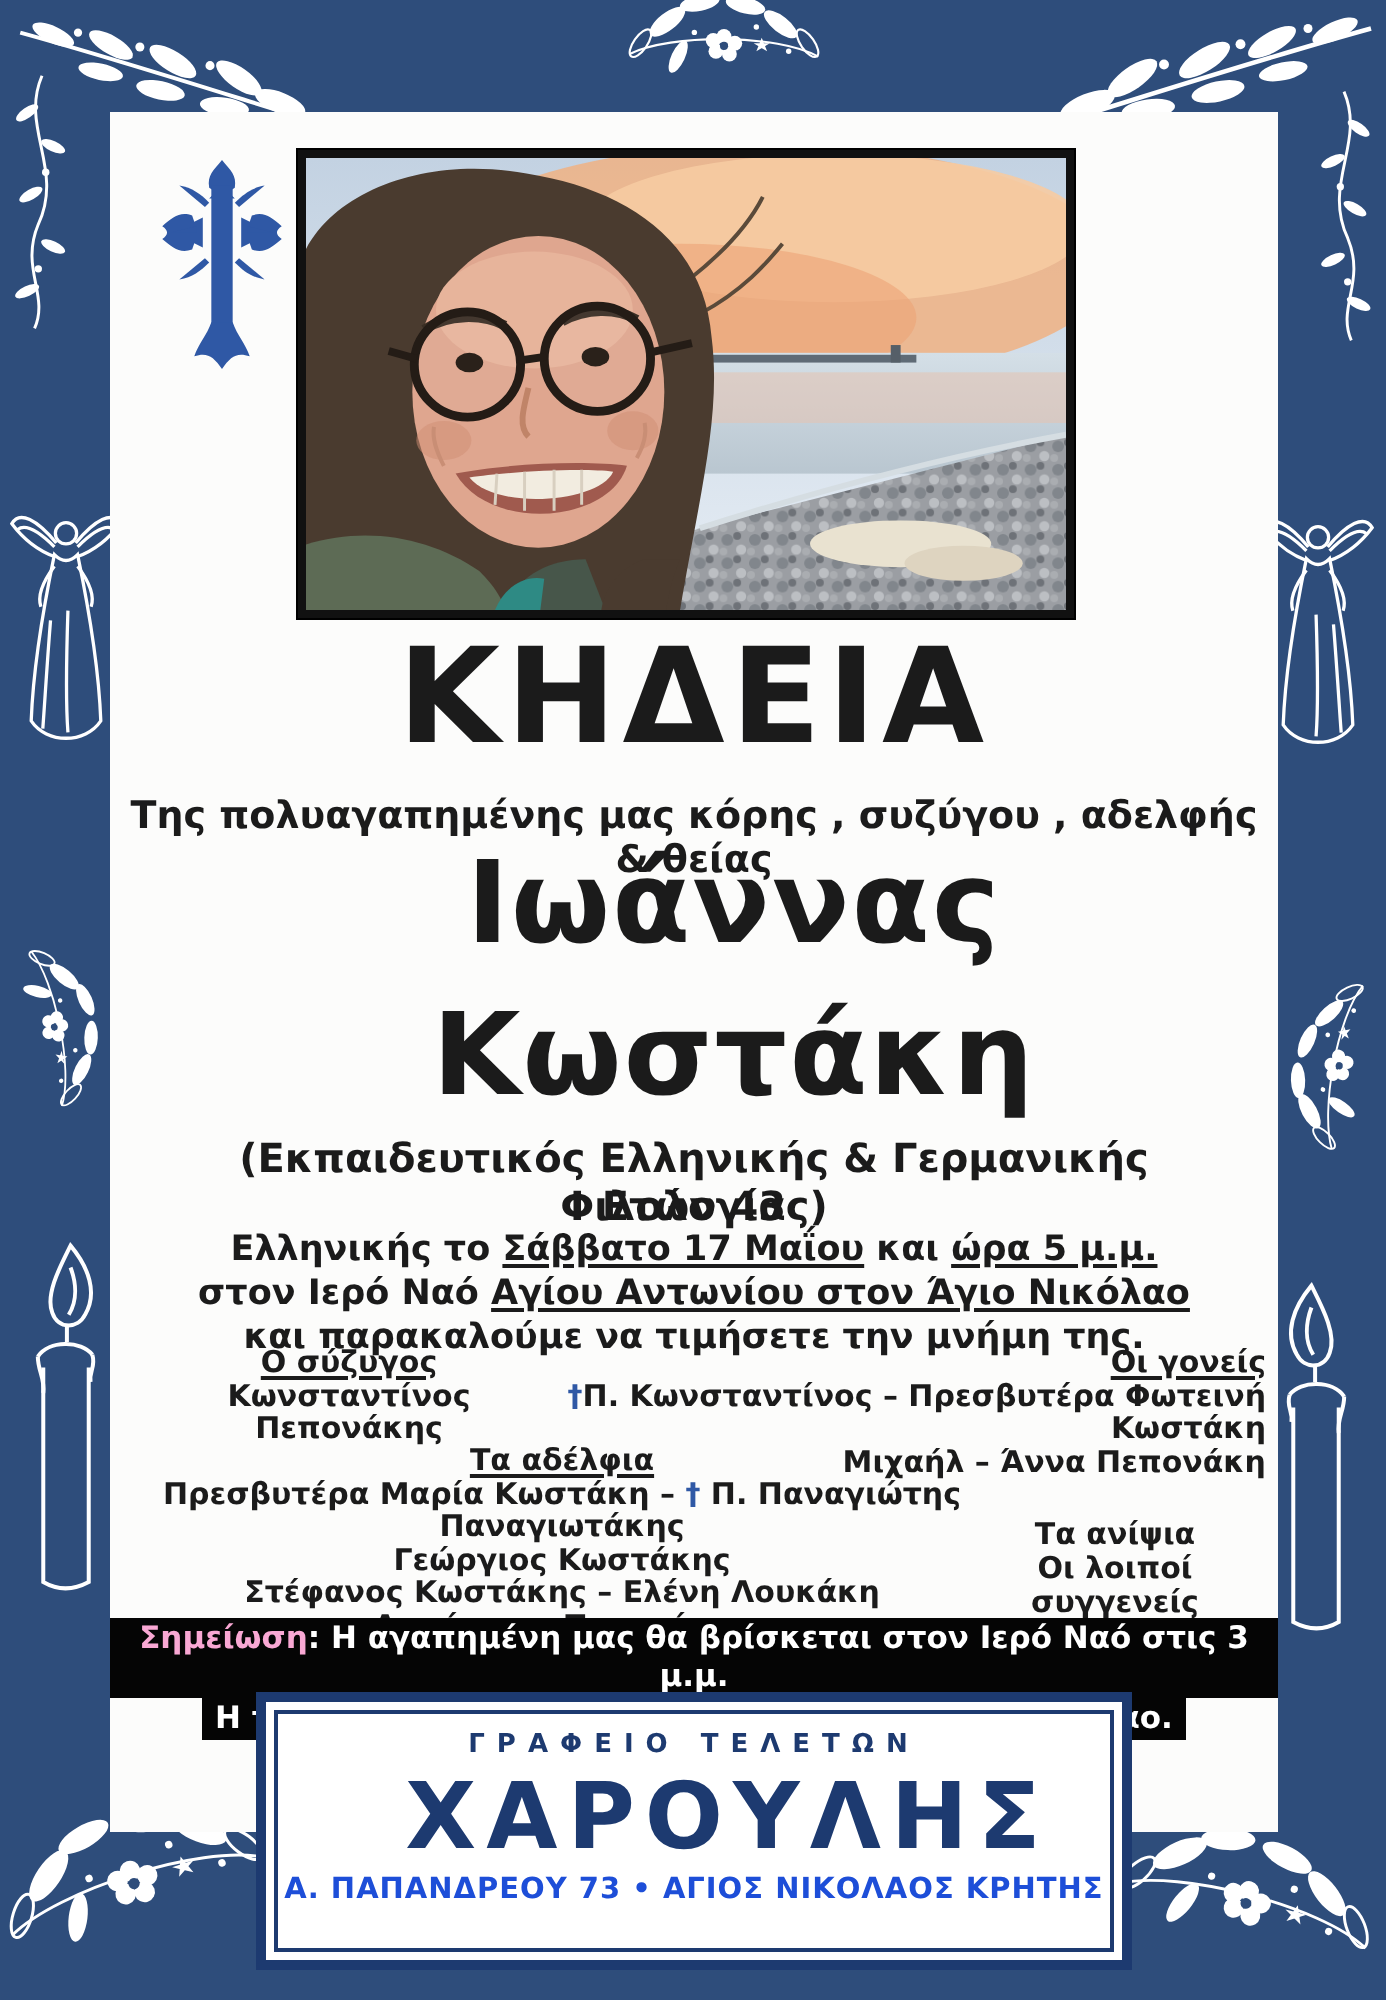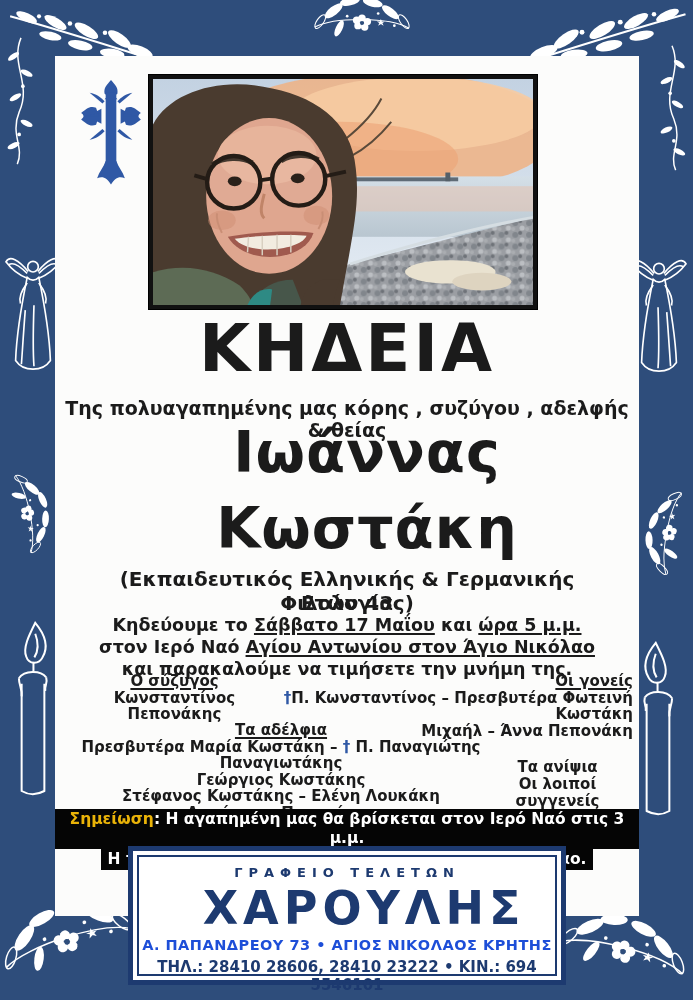--- a/index.html
+++ b/index.html
@@ -16,21 +16,21 @@
   .prof{font-size:20px;font-weight:bold;}
   .ann{font-size:17.5px;font-weight:bold;line-height:22px;}
   .fam{font-size:15px;font-weight:bold;line-height:16.5px;}
   .fam-h{text-decoration:underline;text-decoration-thickness:1.5px;text-underline-offset:2px;}
   .bluecross{color:#2f58a5;}
   .photo-frame{position:absolute;left:93px;top:18px;width:390px;height:236px;background:#111;
                border:1px solid #000;padding:4px;box-sizing:border-box;}
   .notewrap{position:absolute;left:0;right:0;text-align:center;line-height:19px;}
   .noteline{display:inline-block;background:#050505;color:#fff;font-size:15.5px;font-weight:bold;
             padding:1px 7px;}
-  .notelabel{color:#eab308;}
+  .notelabel{color:#f9a8d4;}
   .fbox{position:absolute;left:128px;top:846px;width:438px;height:139px;background:#fff;
         border:5px solid #1d3a70;box-sizing:border-box;}
   .fbox-inner{position:absolute;inset:4px;border:2px solid #1d3a70;}
   .tagline{font-size:13px;font-weight:bold;letter-spacing:6px;color:#1d3a70;}
   .fname{font-size:46px;font-weight:bold;letter-spacing:5px;color:#1d3a70;line-height:50px;padding-left:34px;}
   .faddr{font-size:14.5px;font-weight:bold;color:#1d4ed8;letter-spacing:.5px;}
   .fphone{font-size:15px;font-weight:bold;color:#1d3a70;}
 </style>
 </head>
 <body>
@@ -233,21 +233,21 @@
 
     <div class="abs c title" style="top:258px">ΚΗΔΕΙΑ</div>
     <div class="abs c subtitle" style="top:341px">Της πολυαγαπημένης μας κόρης , συζύγου , αδελφής &amp; θείας</div>
 
     <div class="abs c bigname" style="top:360px">Ιωάννας</div>
     <div class="abs c bigname" style="top:436px">Κωστάκη</div>
 
     <div class="abs c prof" style="top:511px">(Εκπαιδευτικός Ελληνικής &amp; Γερμανικής Φιλολογίας)</div>
     <div class="abs c prof" style="top:535px">Ετών 43</div>
 
-    <div class="abs c ann" style="top:558px"><span>Κηδεύουμε το </span><span class="u">Σάββατο 17 Μαΐου</span><span> και </span><span class="u">ώρα 5 μ.μ.</span></div>
+    <div class="abs c ann" style="top:558px"><span>Ελληνικής το </span><span class="u">Σάββατο 17 Μαΐου</span><span> και </span><span class="u">ώρα 5 μ.μ.</span></div>
     <div class="abs c ann" style="top:580px"><span>στον Ιερό Ναό </span><span class="u">Αγίου Αντωνίου στον Άγιο Νικόλαο</span></div>
     <div class="abs c ann" style="top:602px">και παρακαλούμε να τιμήσετε την μνήμη της.</div>
 
     <div class="abs fam" style="left:12px;top:617px;width:215px;text-align:center">
       <div class="fam-h">Ο σύζυγος</div>
       <div>Κωνσταντίνος Πεπονάκης</div>
     </div>
     <div class="abs fam" style="left:228px;top:617px;width:350px;text-align:right">
       <div class="fam-h">Οι γονείς</div>
       <div><span class="bluecross">†</span><span>Π. Κωνσταντίνος – Πρεσβυτέρα Φωτεινή Κωστάκη</span></div>
@@ -272,17 +272,16 @@
       <div><span class="noteline"><span class="notelabel">Σημείωση</span><span>: Η αγαπημένη μας θα βρίσκεται στον Ιερό Ναό στις 3 μ.μ.</span></span></div>
       <div><span class="noteline">Η ταφη θα γίνει στο ΄Β  κοιμητήριο στον Άγιο Νικόλαο.</span></div>
     </div>
   </div>
 
   <div class="fbox">
     <div class="fbox-inner">
       <div class="abs c tagline" style="top:8px">ΓΡΑΦΕΙΟ ΤΕΛΕΤΩΝ</div>
       <div class="abs c fname" style="top:26px">ΧΑΡΟΥΛΗΣ</div>
       <div class="abs c faddr" style="top:80px">Α. ΠΑΠΑΝΔΡΕΟΥ 73 • ΑΓΙΟΣ ΝΙΚΟΛΑΟΣ ΚΡΗΤΗΣ</div>
-      <div class="abs c fphone" style="top:101px">ΤΗΛ.: 28410 28606, 28410 23222 • ΚΙΝ.: 694 5546101</div>
     </div>
   </div>
 
 </div>
 
 </body></html>

